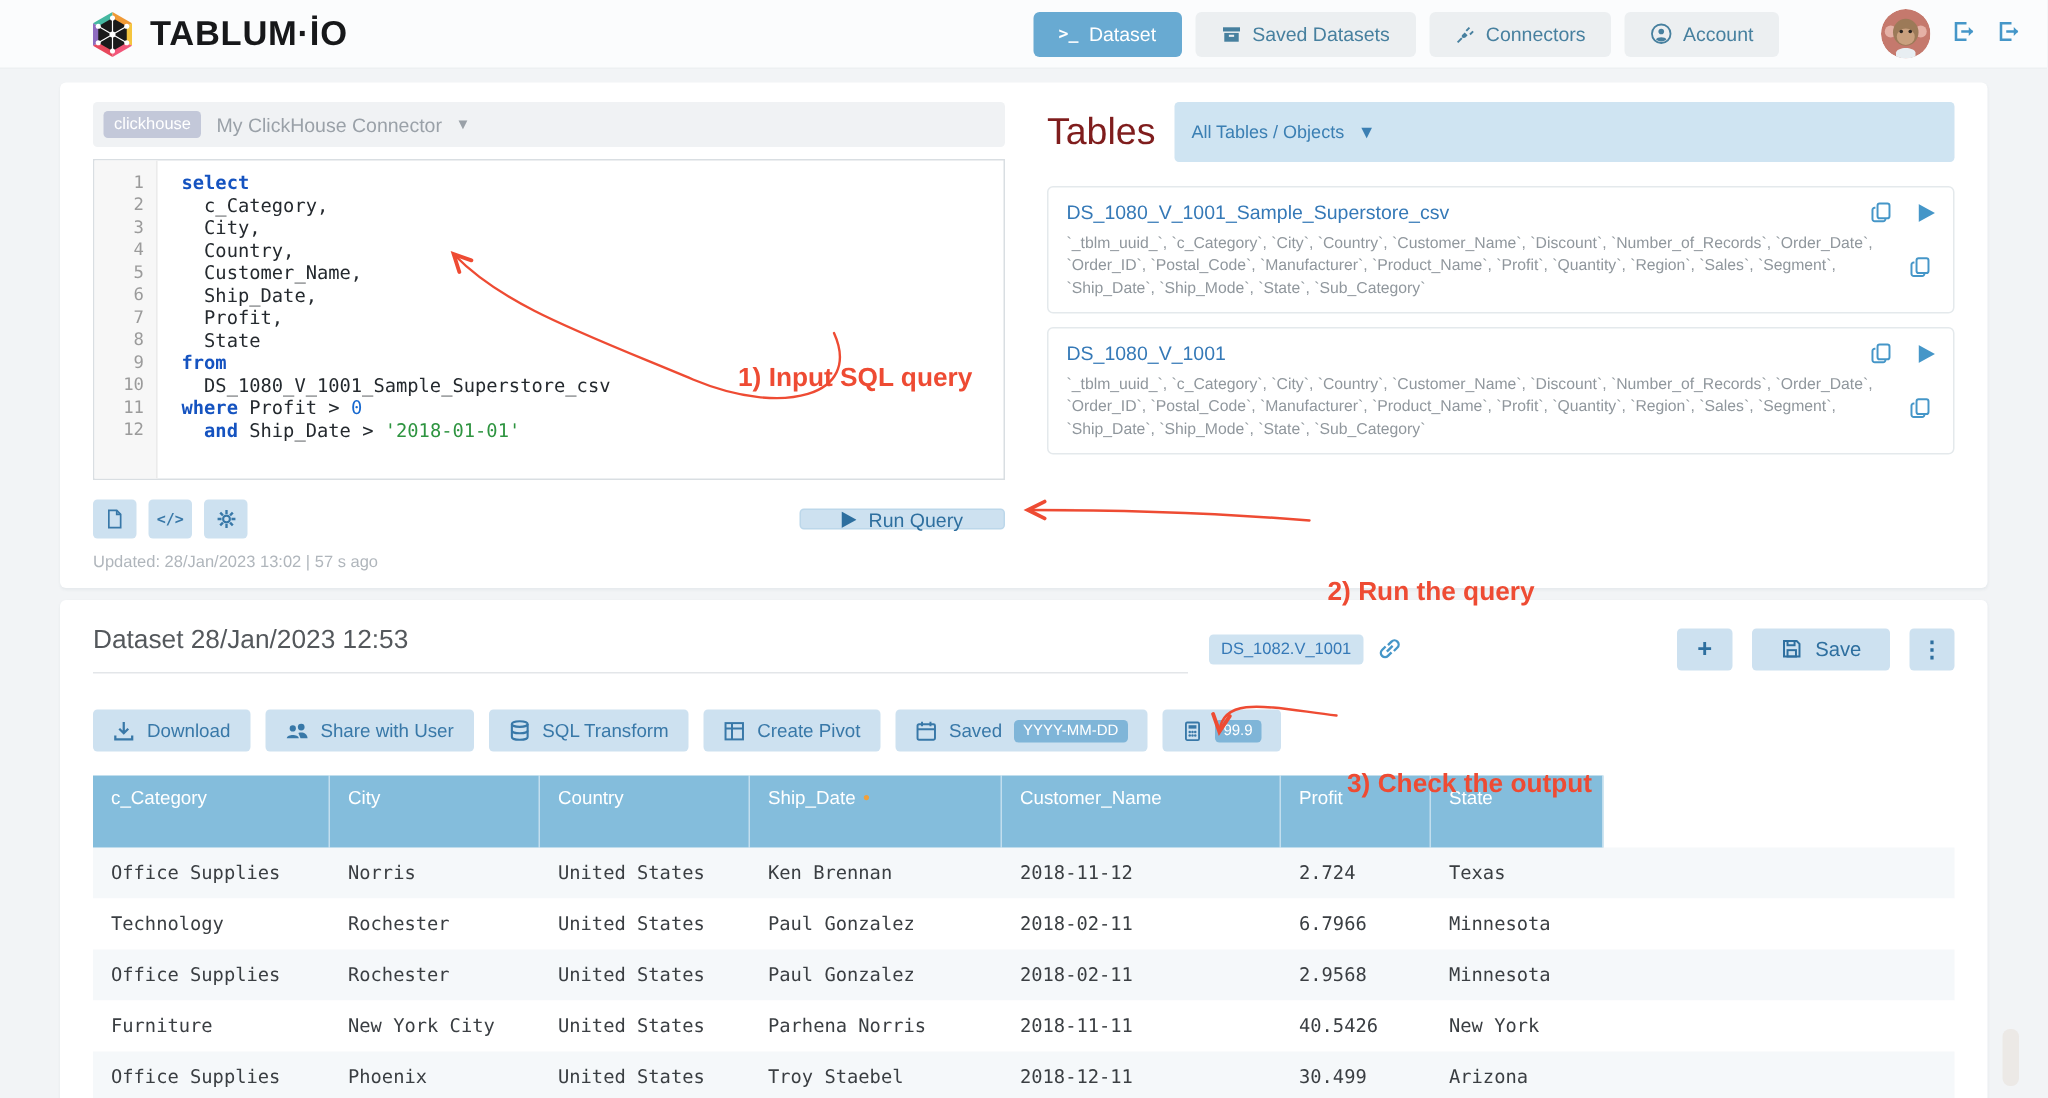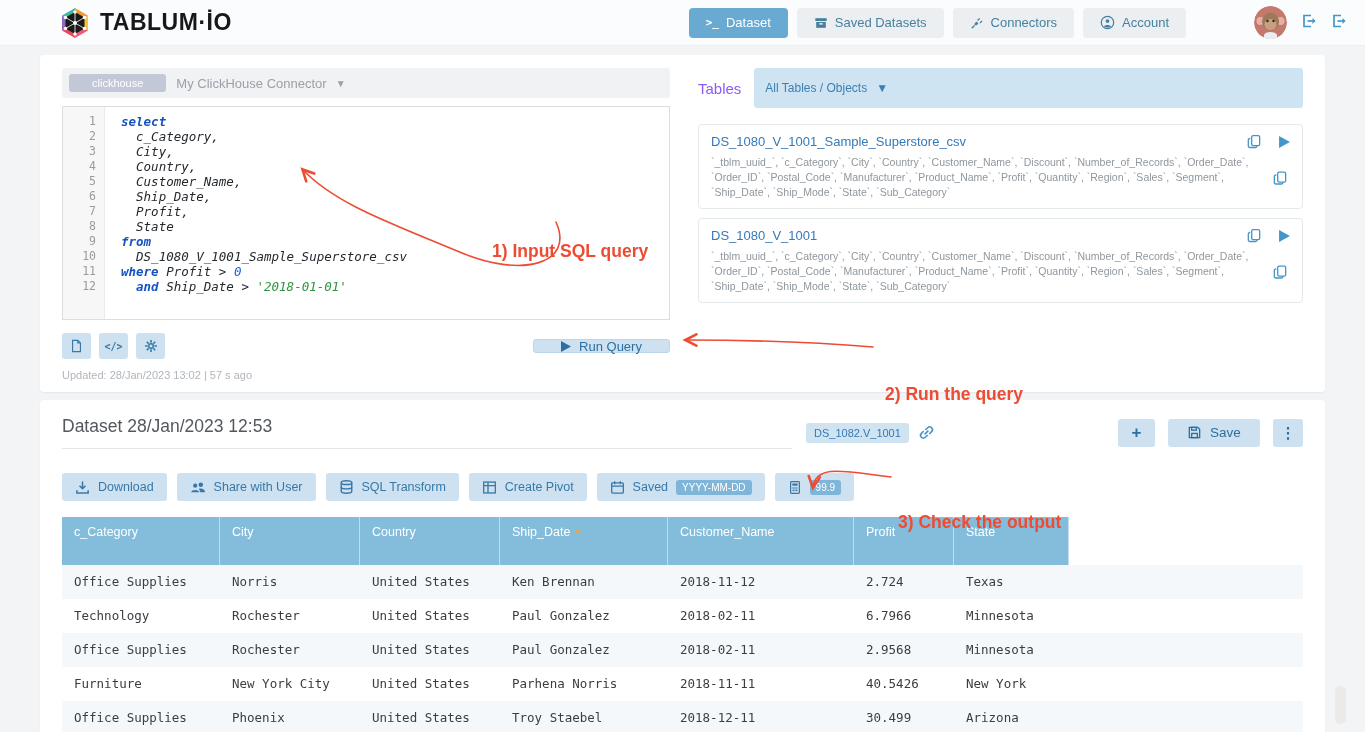--- a/index.html
+++ b/index.html
@@ -20,42 +20,42 @@
   .exit-btn { background:none; border:none; color:#4596c8; cursor:pointer; padding:0; }
 
   
   .card { background:#fff; border-radius:4px; box-shadow:0 1px 2px rgba(40,60,80,.06); margin:0 40px; }
   .card-top { margin-top:9px; display:flex; padding:13px 22px 11px 22px; }
   .card-bottom { margin-top:8px; height:380px; padding:16px 22px 0 22px; }
 
   
   .qcol { width:608px; flex:none; }
   .connector-bar { height:30px; background:#f0f2f4; border-radius:3px; display:flex; align-items:center; padding:0 7px; cursor:pointer; }
-  .connector-badge { background:#c3c8d9; color:#fff; font-size:11px; border-radius:3px; padding:3px 23px; }
+  .connector-badge { background:#c3c8d9; color:#fff; font-size:11px; border-radius:3px; padding:3px 7px; }
   .connector-name { color:#9aa1a8; font-size:13px; margin-left:10px; }
   .caret { color:#9aa1a8; font-size:10px; margin-left:9px; }
   .editor { margin-top:8px; border:1px solid #d9dee2; height:214px; display:flex; background:#fff; }
   .gutter { width:42px; flex:none; background:#f7f7f7; border-right:1px solid #ebebeb; padding:7px 8px 0 0; text-align:right; font-family:"DejaVu Sans Mono", monospace; font-size:11.5px; line-height:15px; color:#9b9b9b; }
   .code { flex:1; padding:7px 0 0 16px; font-family:"DejaVu Sans Mono", monospace; font-size:12.5px; line-height:15px; color:#24292e; overflow:hidden; }
-  .cl { white-space:pre;font-style:italic; }
+  .cl { white-space:pre; }
   .tok-kw { color:#1553c0; font-weight:bold; }
   .tok-id { color:#24292e; }
   .tok-op { color:#24292e; }
   .tok-num { color:#1668cf; }
   .tok-str { color:#2e9440; }
   .editor-actions { margin-top:13px; display:flex; align-items:center; }
   .mini-btn { width:29px; height:26px; border:none; border-radius:3px; background:#cde1f0; color:#3878a8; margin-right:8px; display:flex; align-items:center; justify-content:center; cursor:pointer; font-family:inherit; }
   .code-glyph { font-family:"DejaVu Sans Mono", monospace; font-size:10px; font-weight:bold; }
   .run-btn { margin-left:auto; width:137px; height:14px; border:1px solid #bcd7ea; border-radius:3px; background:#cde1f0; color:#2e6f9f; font-size:13px; font-family:inherit; display:flex; align-items:center; justify-content:center; gap:8px; cursor:pointer; }
   .updated { margin-top:10px; font-size:11px; color:#b0b6bc; }
 
   
   .tcol { flex:1; margin-left:28px; }
   .tables-head { display:flex; align-items:center; }
-  .tables-title { font-size:15px; color:#8b5cf6; margin-right:13px; }
+  .tables-title { font-size:25px; color:#7f1d1d; margin-right:13px; }
   .tables-filter { flex:1; height:40px; background:#cfe4f2; border-radius:3px; display:flex; align-items:center; padding:4px 11px; cursor:pointer; }
   .tables-filter span { color:#3b7fb3; font-size:12px; }
   .tables-filter .caret { color:#3b7fb3; }
   .tbl-item { border:1px solid #e4e9ec; border-radius:4px; padding:9px 12px 8px 12px; margin-top:9px; }
   .tbl-item-head { display:flex; align-items:center; }
   .tbl-link { color:#3579b7; font-size:13px; text-decoration:none; cursor:pointer; }
   .tbl-head-icons { margin-left:auto; display:flex; align-items:center; gap:17px; }
   .icon-btn { background:none; border:none; color:#4596c8; cursor:pointer; padding:0; display:flex; }
   .tbl-cols { position:relative; margin-top:6px; padding-right:34px; font-size:10.5px; line-height:15px; color:#90979d; }
   .cols-copy { position:absolute; right:2px; top:50%; transform:translateY(-50%); }

